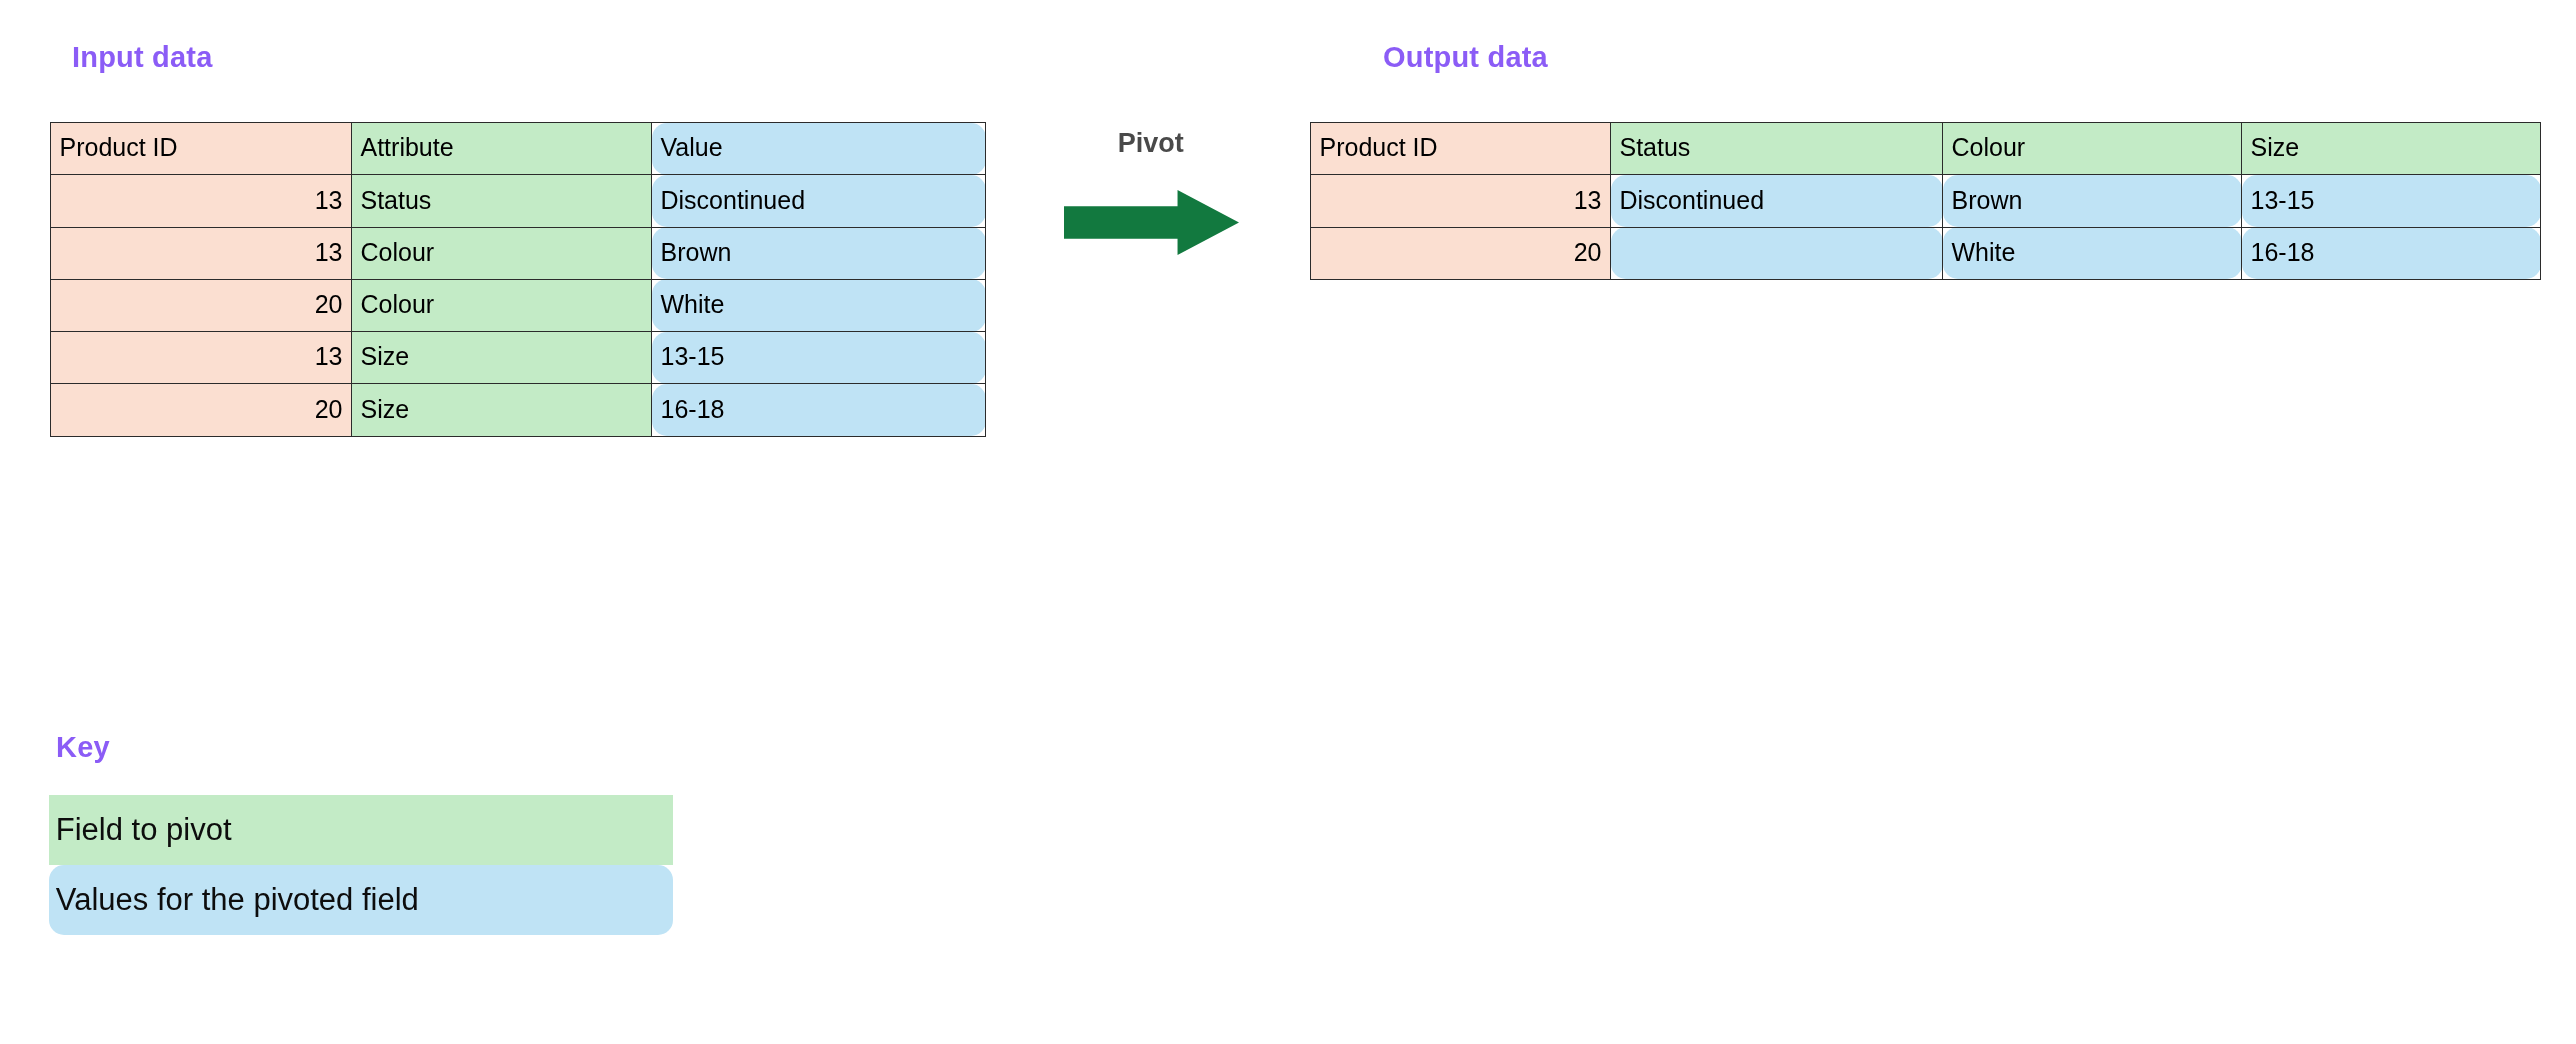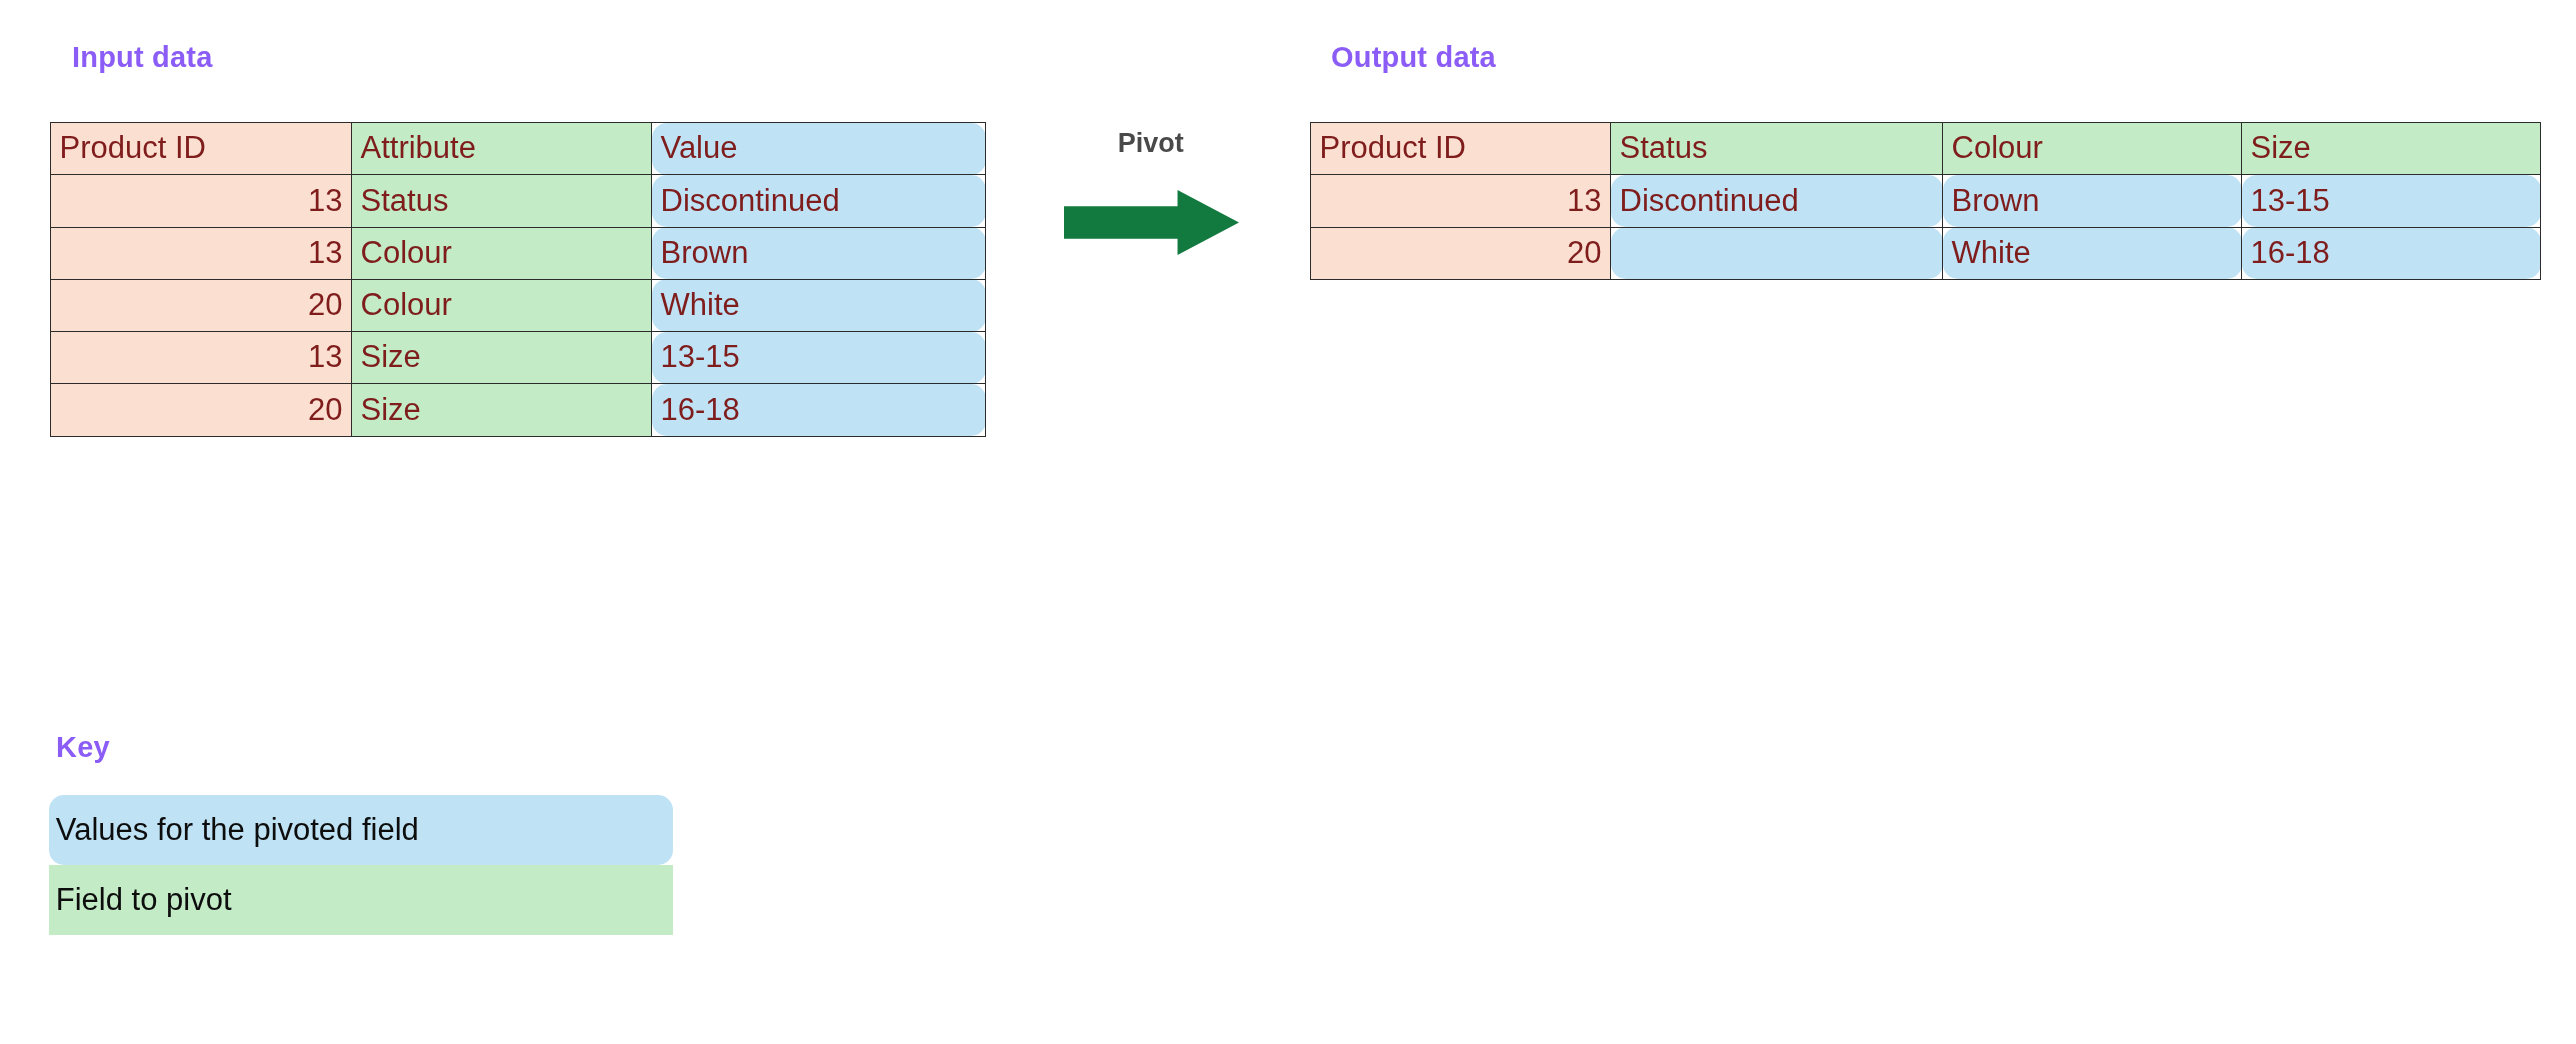--- a/index.html
+++ b/index.html
@@ -26,23 +26,23 @@
 
   
   .sheet {
     position: absolute;
     border-collapse: collapse;
     table-layout: fixed;
     border: 1.7px solid #2b2b2b;
   }
   .sheet td {
     border: 1.7px solid #2b2b2b;
-    font-size: 31px;
+    font-size: 25px;
     line-height: 1;
-    color: #7f1d1d;
+    color: #000000;
     padding: 6.8px 8.5px 8.5px 8.5px;
     height: 36px;
     vertical-align: middle;
     white-space: nowrap;
     overflow: hidden;
   }
   .c-dim   { background: #fbdfd1; }   
   .c-field { background: #c3ebc6; }   
   .c-val   { background: #bfe3f5; border-radius: 15px; }   
   .num     { text-align: right; }
@@ -142,21 +142,21 @@
   </tbody>
 </table>
 
 <div id="pivot-group">
   <div id="pivot-label">Pivot</div>
   <svg id="pivot-arrow" viewBox="0 0 205 76">
     <polygon points="0,19 133,19 133,0 205,38 133,76 133,57 0,57" fill="#12793f"></polygon>
   </svg>
 </div>
 
-<div class="section-title" style="left:1331px; top:41px;text-align:right;">Output data</div>
+<div class="section-title" style="left:1383px; top:41px;text-align:right;">Output data</div>
 
 <table class="sheet" id="output-table">
   <colgroup>
     <col style="width:300px">
     <col style="width:332px">
     <col style="width:299px">
     <col style="width:299px">
   </colgroup>
   <tbody>
     <tr>
@@ -176,20 +176,20 @@
       <td class="c-val txt"></td>
       <td class="c-val txt">White</td>
       <td class="c-val txt">16-18</td>
     </tr>
   </tbody>
 </table>
 
 <div class="section-title" id="key-title">Key</div>
 
 <div id="key-list">
+  <div class="key-row c-field">
+    <span>Field to pivot</span>
+  </div>
   <div class="key-row c-val">
     <span>Values for the pivoted field</span>
-  </div>
-  <div class="key-row c-field">
-    <span>Field to pivot</span>
   </div>
 </div>
 
 
 </body></html>

